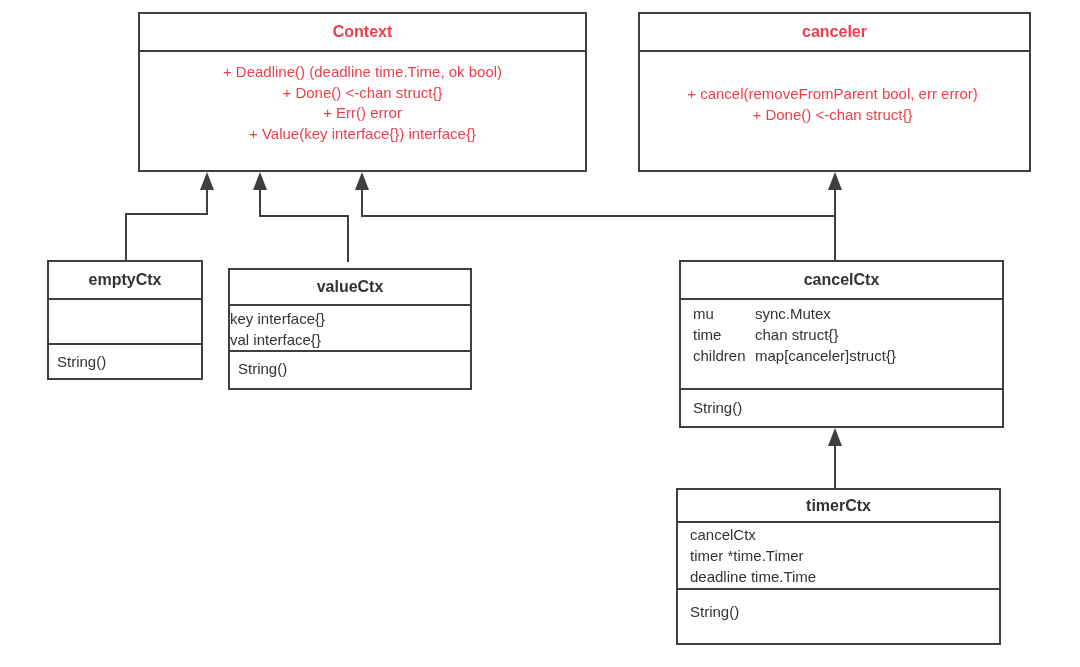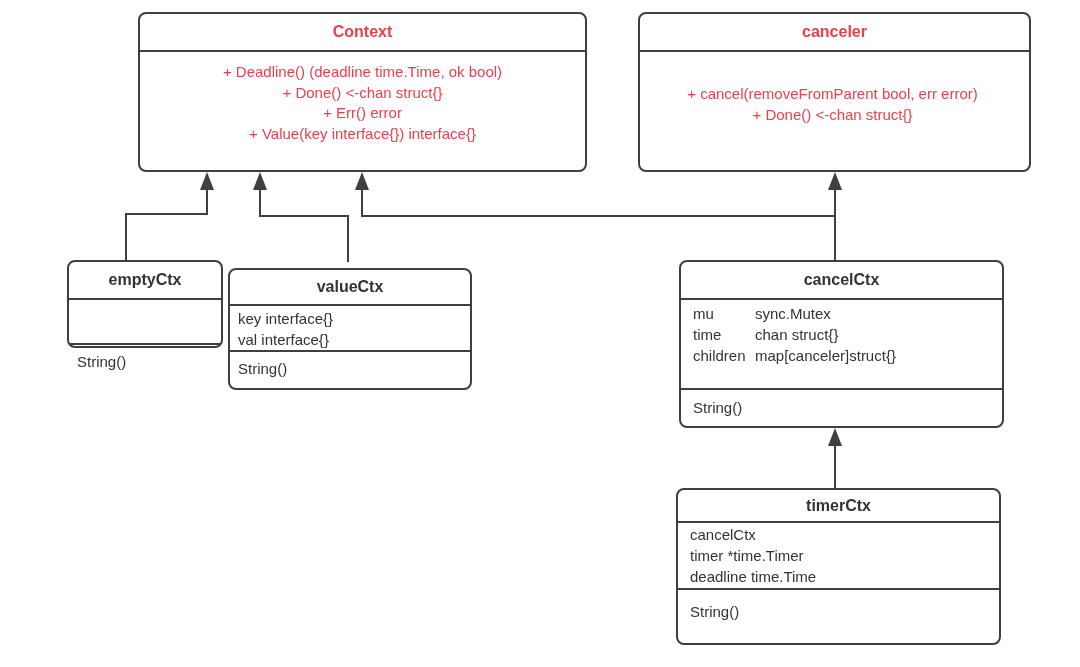--- a/index.html
+++ b/index.html
@@ -18,21 +18,21 @@
   }
   svg.connectors{position:absolute;left:0;top:0;width:1080px;height:667px;}
   svg.connectors .ln{stroke:var(--border);stroke-width:2;fill:none;}
   svg.connectors .ah{fill:var(--border);stroke:none;}
 
   .uml-class{
     position:absolute;
     box-sizing:border-box;
     background:var(--background);
     border:2px solid var(--border);
-    border-radius:8px;
+    border-radius:0;
     color:var(--text);
   }
   .uml-class .t{
     display:flex;align-items:center;justify-content:center;
     font-weight:bold;font-size:16px;
     box-sizing:border-box;
   }
   .uml-class .sec{
     border-top:2px solid var(--border);
     box-sizing:border-box;
@@ -45,28 +45,28 @@
 
   
   .box-context{left:138px;top:12px;width:449px;height:160px;}
   .box-context .t{height:36px;}
   .box-context .sec{padding:10px 12px;}
   
   .box-canceler{left:638px;top:12px;width:393px;height:160px;}
   .box-canceler .t{height:36px;}
   .box-canceler .sec{padding:32px 16px 0 12px;}
   
-  .box-emptyctx{left:47px;top:260px;width:156px;height:88px;margin-left:20px;}
+  .box-emptyctx{left:47px;top:260px;width:156px;height:120px;}
   .box-emptyctx .t{height:36px;}
   .box-emptyctx .fields{height:45px;}
   .box-emptyctx .methods{padding:6px 8px;}
   
   .box-valuectx{left:228px;top:268px;width:244px;height:122px;}
   .box-valuectx .t{height:34px;}
-  .box-valuectx .fields{height:46px;padding:2px 8px;}
+  .box-valuectx .fields{height:46px;padding:2px 0;}
   .box-valuectx .methods{padding:6px 8px;}
   
   .box-cancelctx{left:679px;top:260px;width:325px;height:168px;}
   .box-cancelctx .t{height:36px;}
   .box-cancelctx .fields{height:90px;padding:3px 12px;}
   .box-cancelctx .methods{padding:7px 12px;}
   .frow{display:flex;}
   .frow .fname{width:62px;flex:0 0 auto;}
   
   .box-timerctx{left:676px;top:488px;width:325px;height:157px;}

